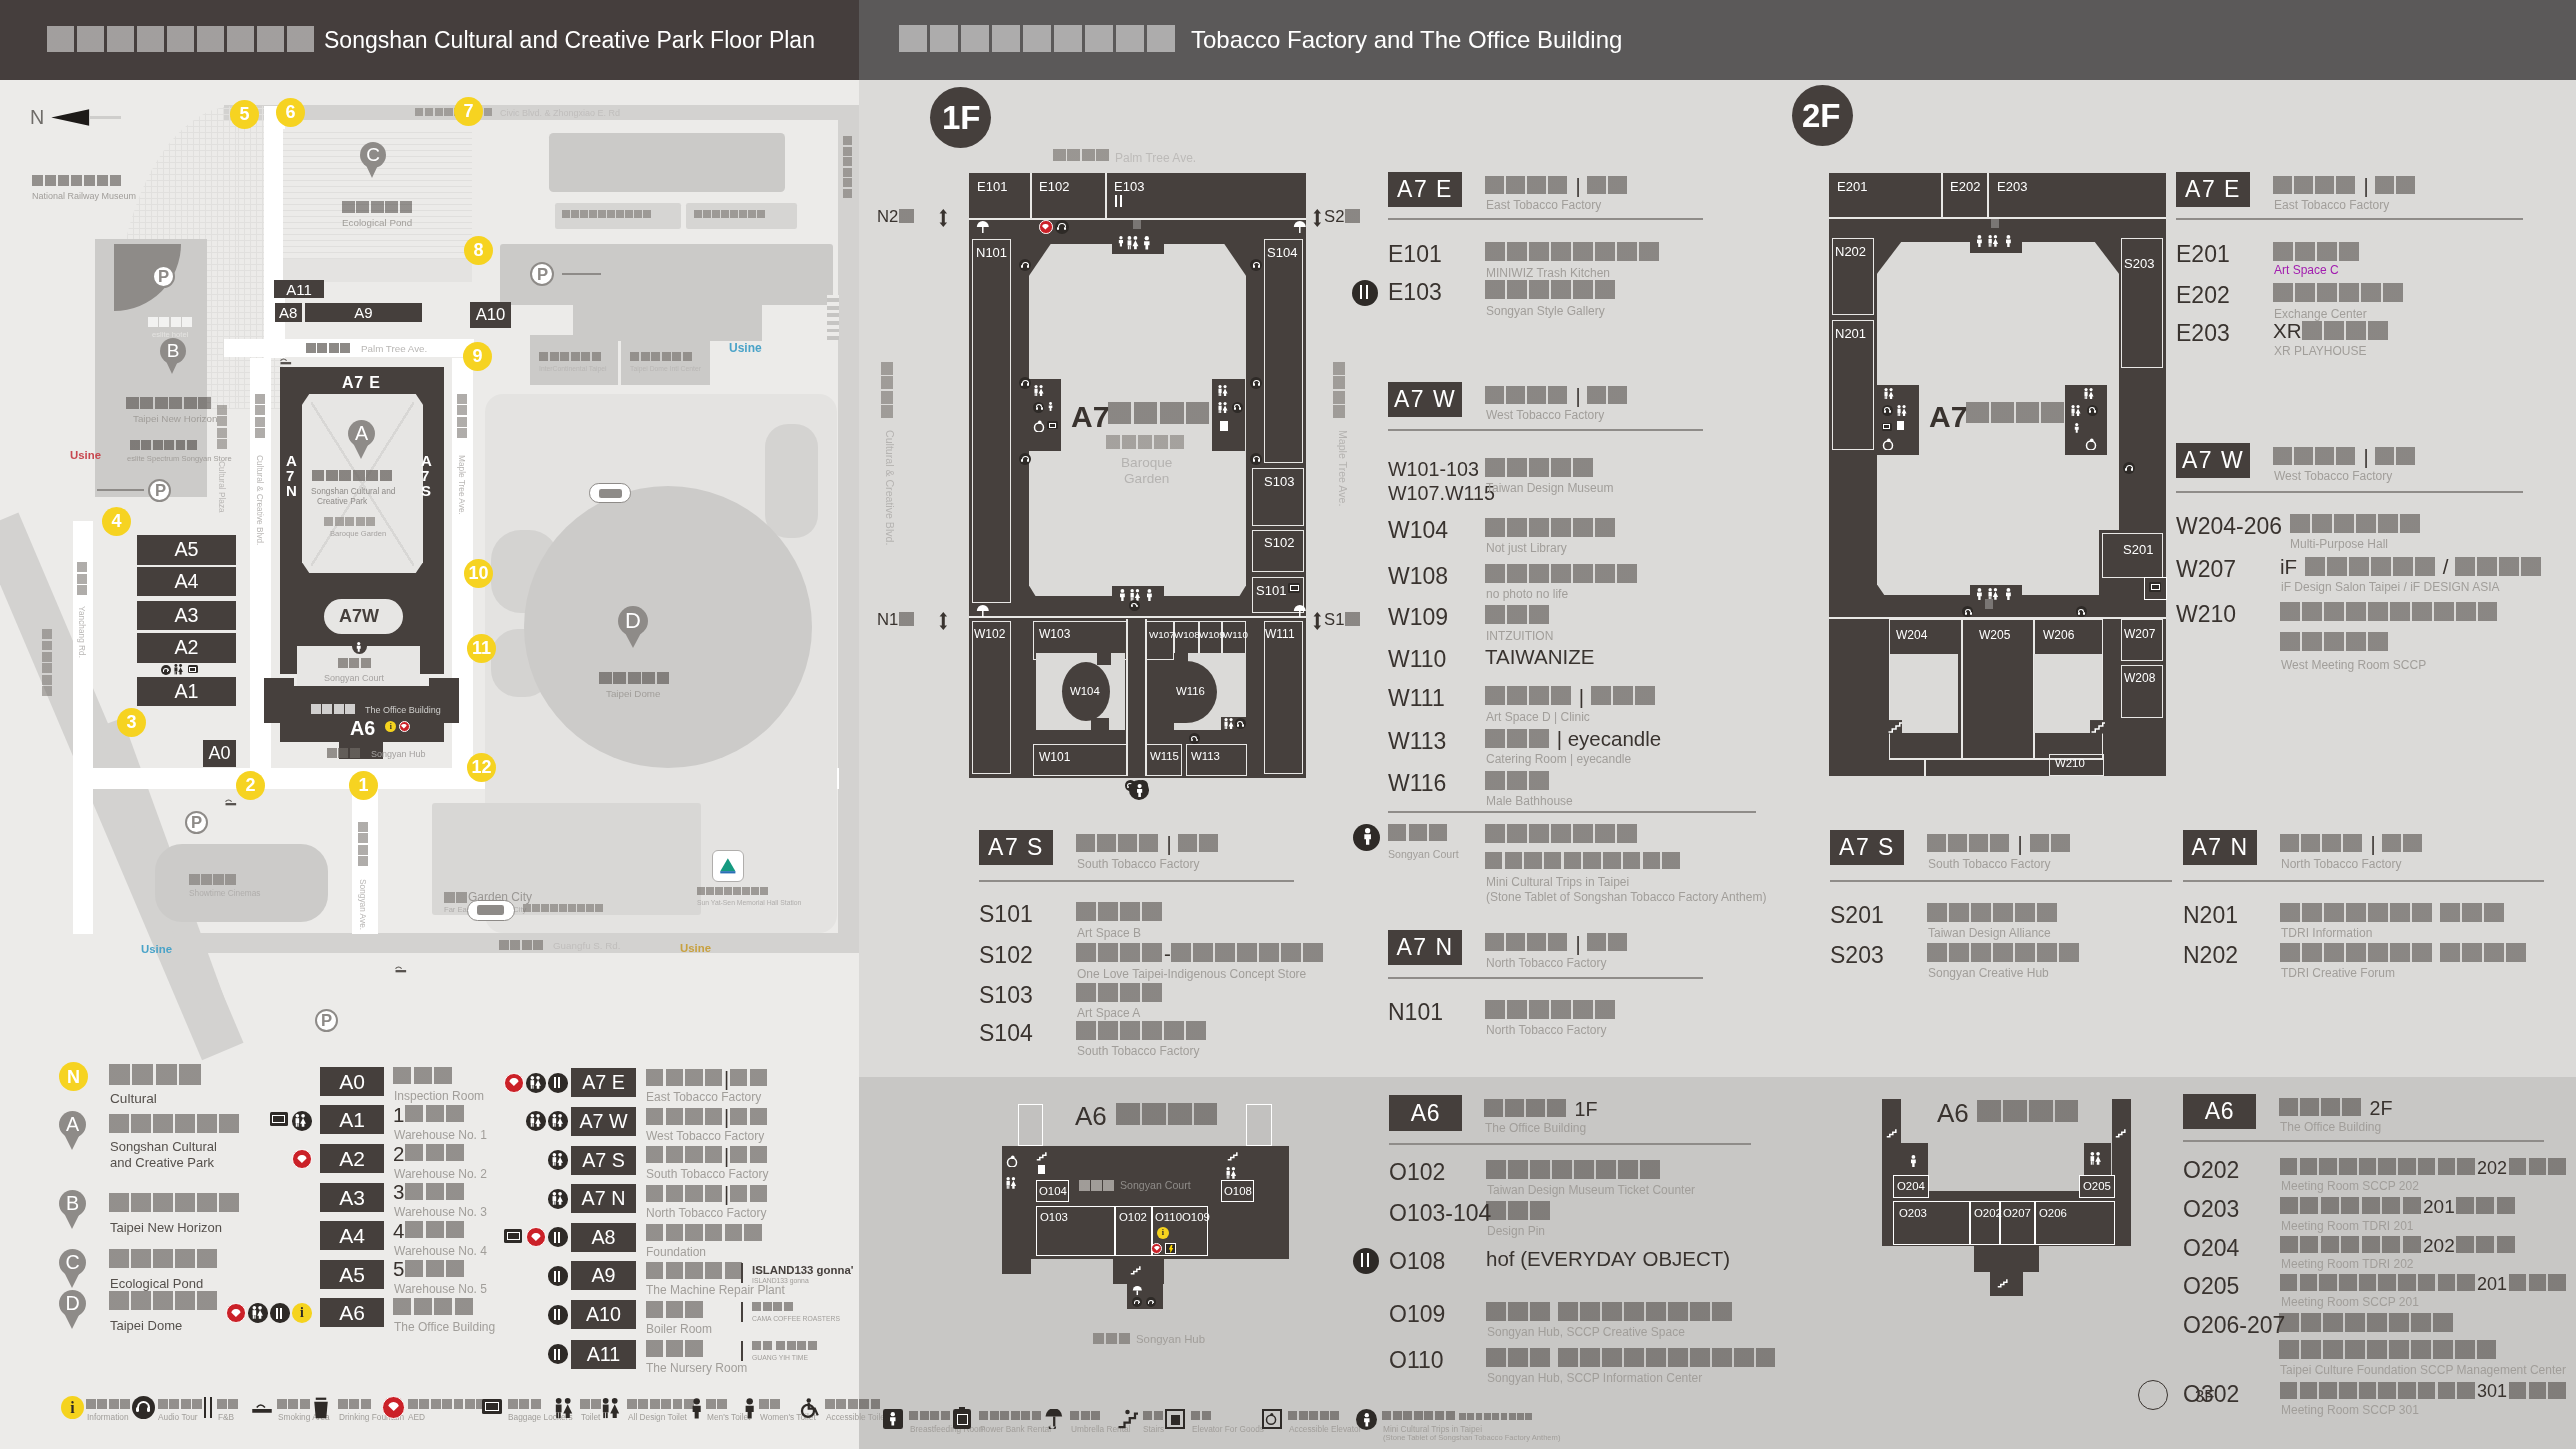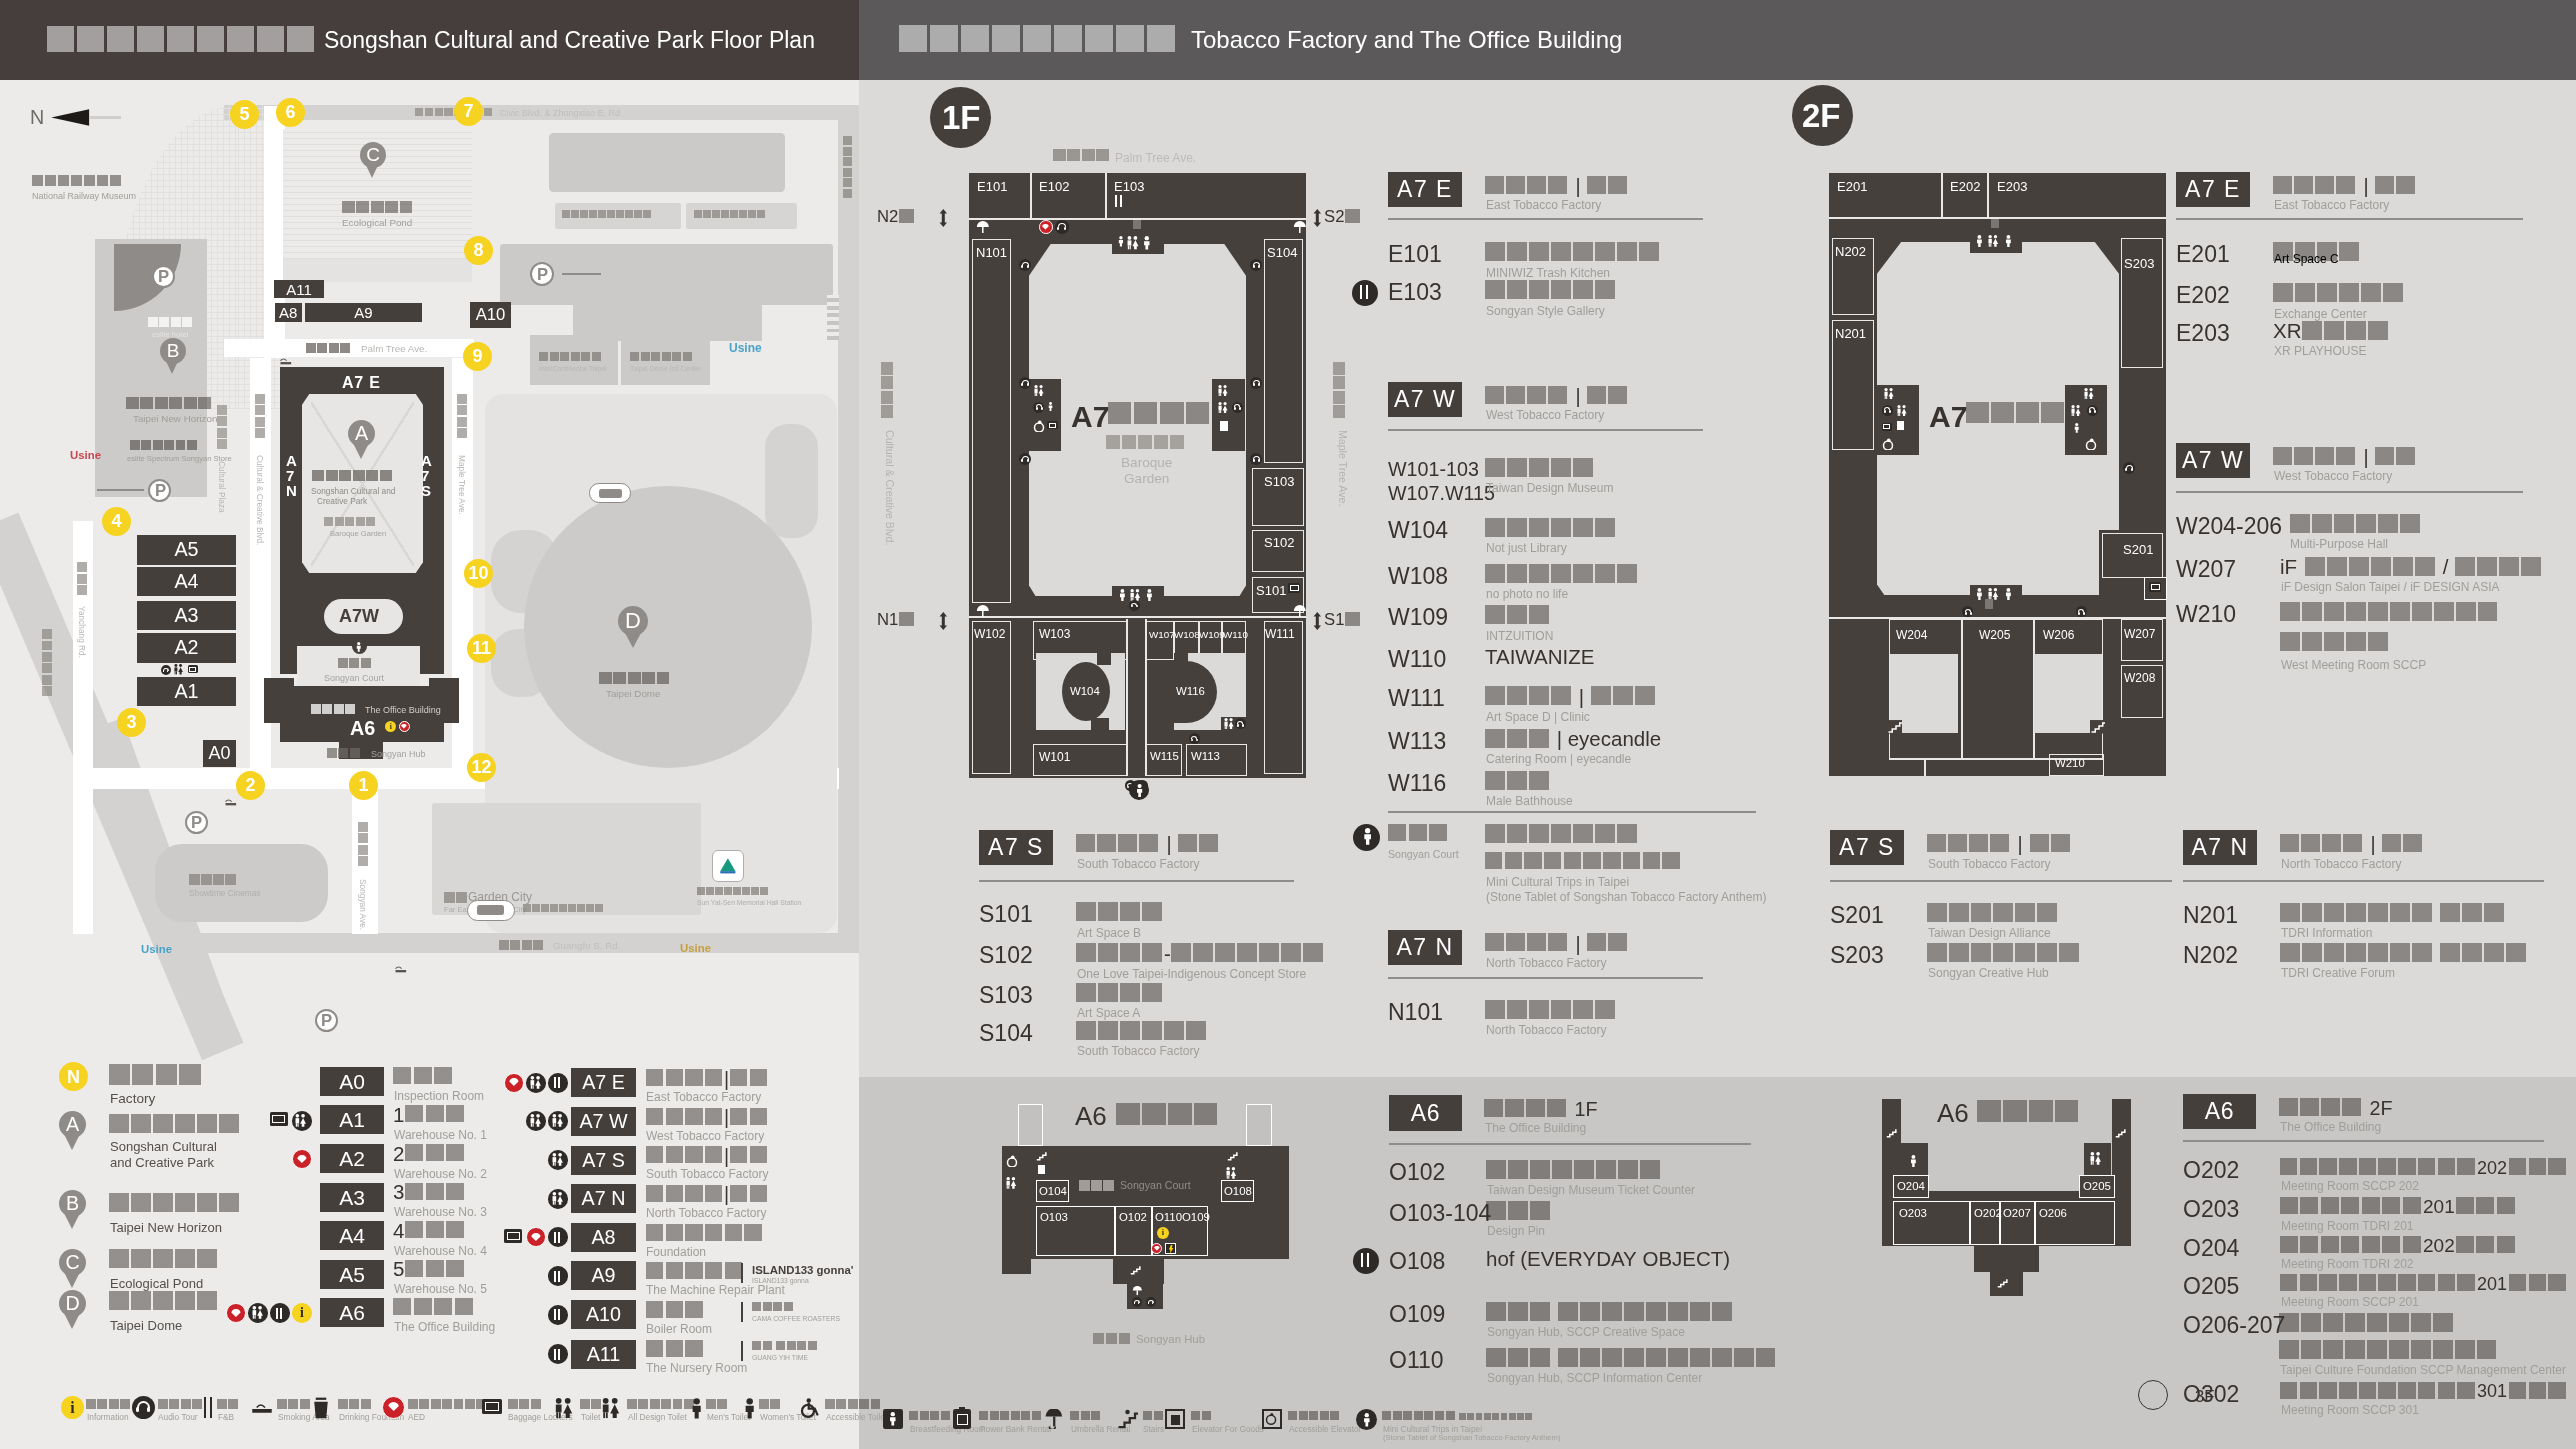--- a/index.html
+++ b/index.html
@@ -341,21 +341,21 @@
 
 <div class="yc" style="left:464px;top:559px">10</div>
 
 <div class="yc" style="left:467px;top:634px">11</div>
 
 <div class="yc" style="left:467px;top:753px">12</div>
 
 <div class="abs" style="left:59px;top:1062px;width:29px;height:29px;border-radius:50%;background:#f6d321;"></div>
 <div class="en" style="left:67px;top:1067px;font-size:18px;color:#fff;font-weight:700;">N</div>
 <span class="cb" style="left:109px;top:1064px;width:92px;height:20.5px;background:repeating-linear-gradient(90deg,rgba(50,44,40,0.48) 0 21px,transparent 21px 23.5px)"></span>
-<div class="en" style="left:110px;top:1091px;font-size:13.6px;color:#55504c;">Factory</div>
+<div class="en" style="left:110px;top:1091px;font-size:13.6px;color:#55504c;">Cultural</div>
 
 <div class="pin" style="left:59px;top:1111px;width:27px;height:27px;font-size:19.7px;background:#8e8b88">A<i style="border-top-color:#8e8b88;border-width:16px 8.3px 0 8.3px;top:23px;left:5.3px"></i></div>
 
 <span class="cb" style="left:109px;top:1114px;width:130px;height:19px;background:repeating-linear-gradient(90deg,rgba(50,44,40,0.48) 0 19.7px,transparent 19.7px 22px)"></span>
 <div class="en" style="left:110px;top:1140px;font-size:13px;color:#55504c;">Songshan Cultural</div>
 <div class="en" style="left:110px;top:1156px;font-size:13px;color:#55504c;">and Creative Park</div>
 
 <div class="pin" style="left:59px;top:1190px;width:27px;height:27px;font-size:19.7px;background:#8e8b88">B<i style="border-top-color:#8e8b88;border-width:16px 8.3px 0 8.3px;top:23px;left:5.3px"></i></div>
 
 <span class="cb" style="left:109px;top:1193px;width:130px;height:19px;background:repeating-linear-gradient(90deg,rgba(50,44,40,0.48) 0 19.7px,transparent 19.7px 22px)"></span>
@@ -1275,21 +1275,21 @@
 <div class="box" style="left:2176px;top:172px;width:74px;height:35px;font-size:23px;letter-spacing:1.5px">A7 E</div>
 <span class="cb" style="left:2273px;top:176px;width:83px;height:18px;background:repeating-linear-gradient(90deg,rgba(50,44,40,0.48) 0 19px,transparent 19px 21px)"></span>
 <div class="en" style="left:2358px;top:175px;font-size:19.7px;color:#39332f">&nbsp;|&nbsp;</div>
 <span class="cb" style="left:2375px;top:176px;width:40px;height:18px;background:repeating-linear-gradient(90deg,rgba(50,44,40,0.48) 0 19px,transparent 19px 21px)"></span>
 <div class="en" style="left:2274px;top:199px;font-size:12px;color:#a19e9a;">East Tobacco Factory</div>
 
 <div class="abs" style="left:2176px;top:218px;width:347px;height:1.5px;background:#8f8c89;"></div>
 
 <div class="en" style="left:2176px;top:242px;font-size:23px;color:#39332f;">E201</div>
 <span class="cb" style="left:2273px;top:242px;width:86px;height:19px;background:repeating-linear-gradient(90deg,rgba(50,44,40,0.48) 0 19.7px,transparent 19.7px 22px)"></span>
-<div class="en" style="left:2274px;top:253px;font-size:12px;color:#000000;">Art Space C</div>
+<div class="en" style="left:2274px;top:264px;font-size:12px;color:#a21caf;">Art Space C</div>
 
 <div class="en" style="left:2176px;top:283px;font-size:23px;color:#39332f;">E202</div>
 <span class="cb" style="left:2273px;top:283px;width:130px;height:19px;background:repeating-linear-gradient(90deg,rgba(50,44,40,0.48) 0 19.7px,transparent 19.7px 22px)"></span>
 <div class="en" style="left:2274px;top:308px;font-size:12px;color:#a19e9a;">Exchange Center</div>
 
 <div class="en" style="left:2176px;top:321px;font-size:23px;color:#39332f;">E203</div>
 <div class="en" style="left:2273px;top:320px;font-size:20.5px;color:#39332f">XR</div>
 <span class="cb" style="left:2302px;top:321px;width:86px;height:19px;background:repeating-linear-gradient(90deg,rgba(50,44,40,0.48) 0 19.7px,transparent 19.7px 22px)"></span>
 <div class="en" style="left:2274px;top:345px;font-size:12px;color:#a19e9a;">XR PLAYHOUSE</div>
 

